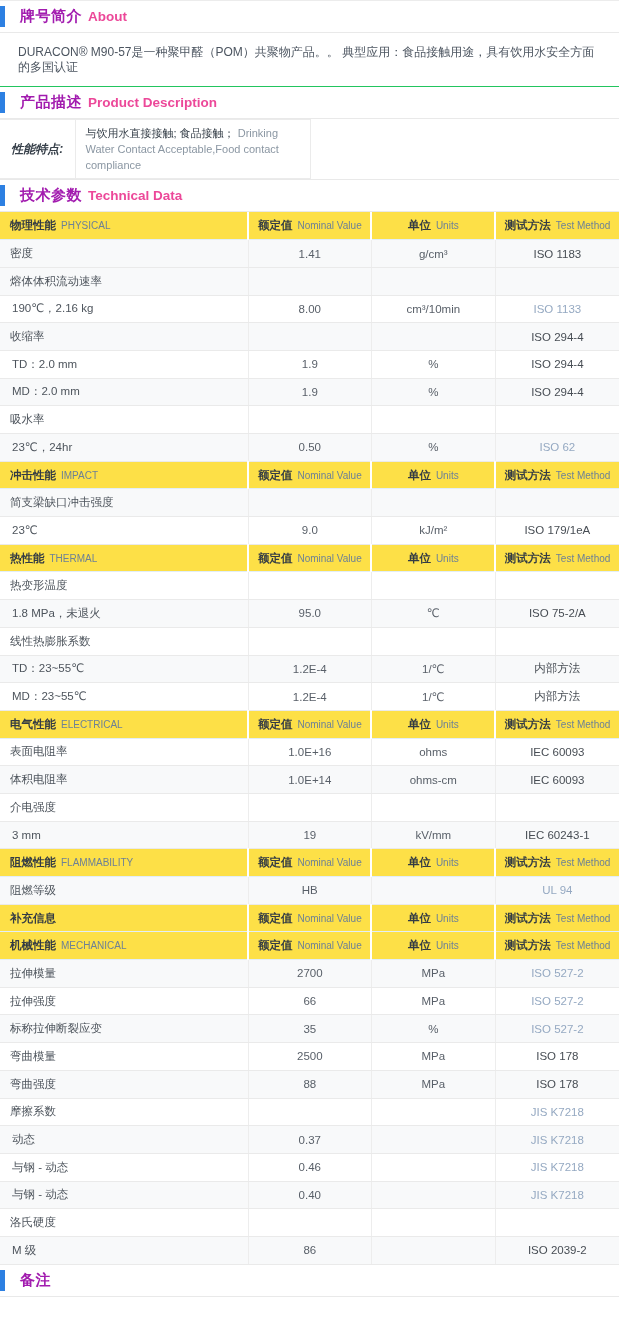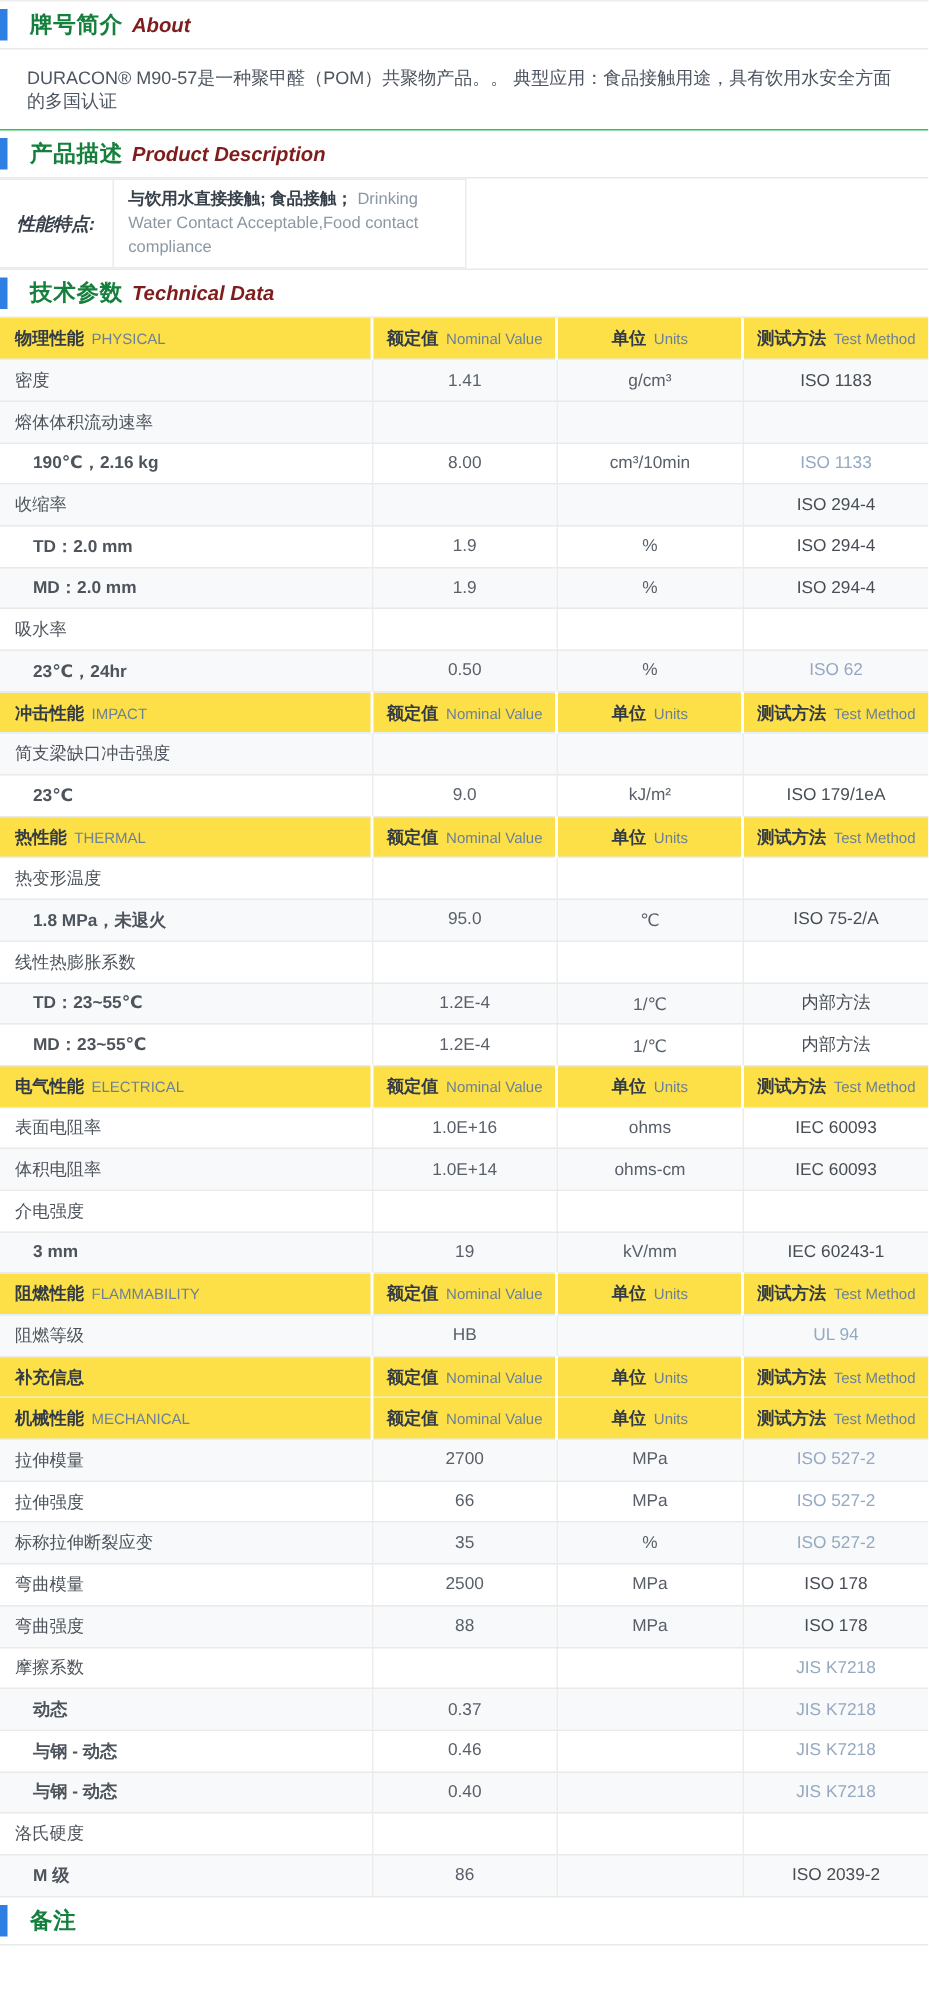--- a/index.html
+++ b/index.html
@@ -2,47 +2,47 @@
 <html><head>
 <meta charset="utf-8">
 <style>
   html,body{margin:0;padding:0;background:#fff;}
   body{font-family:"Liberation Sans","DejaVu Sans",sans-serif;-webkit-font-smoothing:antialiased;}
   .page{width:619px;height:1339px;overflow:hidden;background:#fff;border-top:1px solid #ececec;box-sizing:border-box;position:relative;}
 
   
   .section-header{position:relative;height:32px;display:flex;align-items:center;border-bottom:1px solid #e9e9e9;padding-left:20px;box-sizing:border-box;}
   .section-header .bar{position:absolute;left:0;top:5px;width:5px;height:21px;background:#2d80e2;}
-  .title-zh{font-size:15px;font-weight:700;color:#15803d;margin-right:6px;letter-spacing:.5px;}
-  .title-en{font-size:13.5px;font-weight:600;color:#7f1d1d;font-style:italic;}
+  .title-zh{font-size:15px;font-weight:700;color:#a21caf;margin-right:6px;letter-spacing:.5px;}
+  .title-en{font-size:13.5px;font-weight:600;color:#ec4899;}
 
   
   .desc-row{border-bottom:1px solid #22c55e;padding:12px 18px 11px 18px;font-size:12px;color:#4c5560;line-height:15px;box-sizing:border-box;}
 
   
   .features-wrap{border-bottom:1px solid #e9e9e9;}
   .features-table{border-collapse:collapse;table-layout:fixed;}
   .features-table td{border:1px solid #ebebeb;vertical-align:middle;box-sizing:border-box;}
   .features-table td.f-label{width:75px;text-align:center;font-size:12px;font-weight:700;color:#37404a;height:43px;}
   .features-table td.f-content{width:235px;padding:5px 10px;font-size:11px;line-height:16px;}
-  .features-table td.f-content .f-zh{font-weight:700;color:#37404a;}
+  .features-table td.f-content .f-zh{font-weight:400;color:#37404a;}
   .features-table td.f-content .f-en{color:#8b97a3;}
   .features-table tr td:first-child{border-left:none;font-style:italic;}
 
   
   .tech-table{width:100%;border-collapse:collapse;table-layout:fixed;}
   .tech-table td{height:27.7px;box-sizing:border-box;border-bottom:1px solid #eaeaea;border-right:1px solid #ededed;font-size:11.5px;color:#4d545c;vertical-align:middle;padding:0;}
   .tech-table td:last-child{border-right:none;}
   .tech-table col.c1{width:40.1%;}
   .tech-table col.c2{width:19.9%;}
   .tech-table col.c3{width:20%;}
   .tech-table col.c4{width:20%;}
   .tech-table tr.stripe td{background:#f8f9fa;}
   .tech-table td.c-name{text-align:left;padding-left:10px;}
-  .tech-table td.c-name.indent{padding-left:22px;font-weight:bold;}
+  .tech-table td.c-name.indent{padding-left:12px;}
   .tech-table td.c-mid{text-align:center;color:#585f68;}
   .tech-table td.c-method{text-align:center;color:#474d54;}
   .tech-table td.c-method.link{color:#95a9c2;}
   .tech-table tr.group-header td{background:#fde047;border-right:2px solid #fff;border-bottom:1px solid #e2eef8;}
   .tech-table tr.group-header td:last-child{border-right:none;}
   .tech-table tr.group-header td{text-align:center;}
   .tech-table tr.group-header td.c-name{text-align:left;padding-left:10px;}
   .h-zh{font-size:11.5px;font-weight:700;color:#333b44;}
   .h-en{font-size:10px;color:#6d8196;margin-left:5px;}
 </style>

